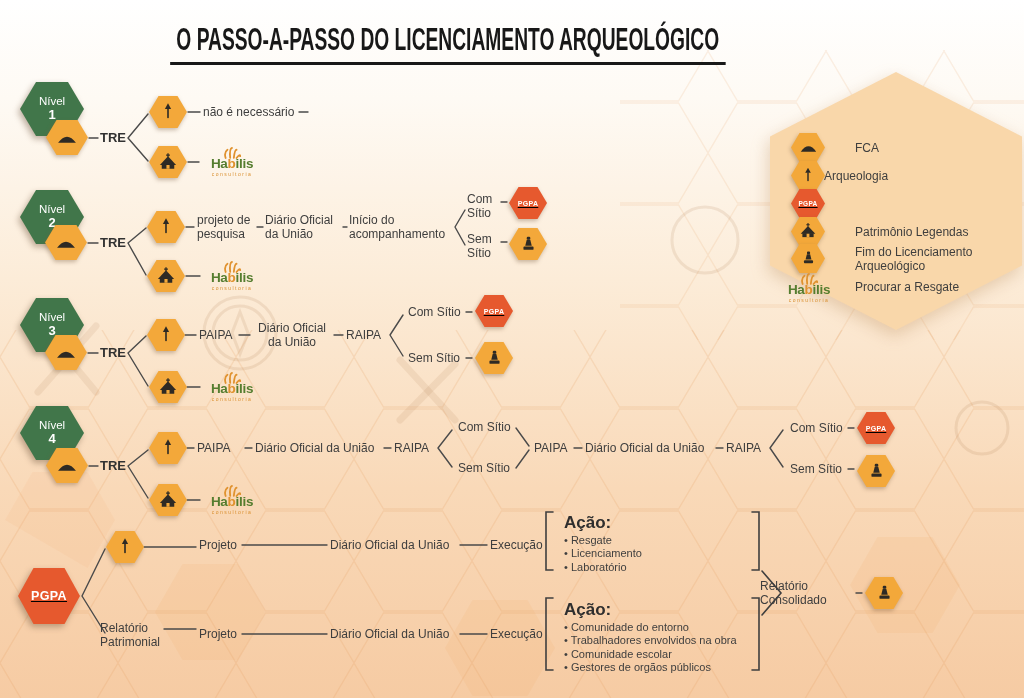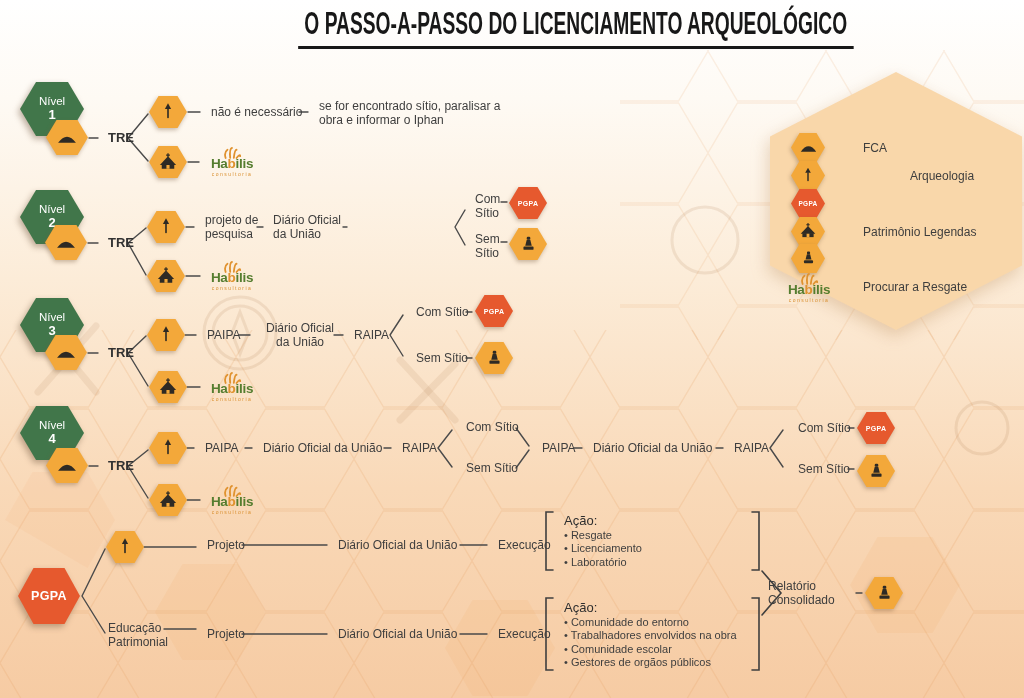--- a/index.html
+++ b/index.html
@@ -1,51 +1,51 @@
 <!DOCTYPE html>
 <html><head>
 <meta charset="utf-8">
 <style>
   html,body{margin:0;padding:0;background:#fff;}
   .canvas{position:relative;width:1024px;height:698px;overflow:hidden;
     font-family:"Liberation Sans",sans-serif;
     background:linear-gradient(180deg,#ffffff 0%,#fefaf4 14%,#fcecd8 40%,#f9d9b8 70%,#f6cba3 100%);}
   svg{display:block;}
   .decor,.lines{position:absolute;left:0;top:0;}
-  .t{position:absolute;font-size:12px;color:#3e3e3e;line-height:1.17;margin-left:8px;}
+  .t{position:absolute;font-size:12px;color:#3e3e3e;line-height:1.17;}
   .vc{transform:translateY(-50%);}
   .b{font-weight:bold;color:#323232;}
   .tc{text-align:center;}
   .nw{white-space:nowrap;}
   .hexw{position:absolute;}
   .sh1{filter:drop-shadow(-2px 3px 3px rgba(110,85,60,.45));}
   .sh2{filter:drop-shadow(-1px 2px 2px rgba(120,90,60,.40));}
   .sh3{filter:drop-shadow(-2px 6px 8px rgba(190,140,90,.35));}
   .hex{width:100%;height:100%;display:flex;flex-direction:column;align-items:center;justify-content:center;
     clip-path:polygon(25% 0,75% 0,100% 50%,75% 100%,25% 100%,0 50%);}
-  .or{background:#F3A83A;} .rd{background:#E6592E;} .gr{background:#41764A;}
+  .or{background:#F3A83A;} .rd{background:#E6592E;text-decoration:underline;} .gr{background:#41764A;}
   .lvl-label{color:#fff;font-size:11.5px;line-height:1.15;}
   .lvl-num{color:#fff;font-size:13px;font-weight:bold;line-height:1.1;}
   .badge{color:#fff;font-size:7px;font-weight:bold;letter-spacing:.3px;}
   .bigbadge{color:#fff;font-size:12.5px;font-weight:bold;letter-spacing:.4px;}
-  .title{position:absolute;top:8px;left:0;right:0;text-align:right;}
+  .title{position:absolute;top:24px;left:0;right:0;text-align:left;}
   .title-inner{display:inline-block;transform:scaleX(.62);transform-origin:center;
     font-size:31px;font-weight:bold;color:#181818;line-height:1.05;
     border-bottom:3px solid #181818;padding:0 10px 5px;}
   .leghex{position:absolute;left:770px;top:72px;width:252px;height:258px;background:#F9D7AA;
     clip-path:polygon(50% 0,100% 25%,100% 75%,50% 100%,0 75%,0 25%);}
   .leg-title{position:absolute;left:770px;top:106px;width:252px;text-align:center;
     font-size:15px;font-weight:bold;color:#262626;}
   .habilis{position:absolute;width:60px;text-align:center;line-height:1;}
   .hab-hand{margin:0 auto -2px;}
   .hab-name{font-weight:bold;font-size:13.5px;color:#557D2F;letter-spacing:-.3px;}
   .hab-name .o{color:#E0922F;}
   .hab-sub{font-size:5px;color:#D98F2E;letter-spacing:1.5px;margin-top:1px;}
   .acao{position:absolute;font-size:11px;color:#3e3e3e;line-height:1.22;}
-  .acao .hd{font-weight:normal;color:#2e2e2e;font-size:13px;}
+  .acao .hd{font-weight:bold;color:#2e2e2e;font-size:17px;}
   .li::before{content:"• ";}
 </style>
 </head>
 <body>
 
 <div class="canvas">
 
   <svg class="decor" width="1024" height="698" viewBox="0 0 1024 698">
     <defs>
       <pattern id="hp" width="118" height="102" patternUnits="userSpaceOnUse">
@@ -116,21 +116,20 @@
   <div class="t b vc nw" style="left:100px;top:138px;font-size:13px">TRE</div>
   <div class="hexw sh2" style="left:149px;top:96px;width:38px;height:32px">
     <div class="hex or">
         <svg width="20" height="24" viewBox="0 0 32 32">
           <polygon points="16,2 21,11 11,11" fill="#2E2A24"></polygon>
           <rect x="14.7" y="10" width="2.6" height="16" rx="1.2" fill="#2E2A24"></rect>
         </svg>
       </div>
   </div>
   <div class="t vc nw" style="left:203px;top:112px">não é necessário</div>
-  <div class="t vc" style="left:311px;top:113px;width:208px">se for encontrado sítio, paralisar a obra e informar o Iphan</div>
   <div class="hexw sh2" style="left:149px;top:146px;width:38px;height:32px">
     <div class="hex or">
         <svg width="20" height="21" viewBox="0 0 32 32">
           <path d="M15 1h2v2h2v2h-2v2h-2V5h-2V3h2z" fill="#2E2A24"></path>
           <rect x="6" y="19" width="20" height="7" fill="#2E2A24"></rect>
           <polygon points="16,6 29,20 3,20" fill="#2E2A24"></polygon>
           <rect x="13.5" y="20" width="5" height="6" fill="#F3A83A"></rect>
         </svg>
       </div>
   </div>
@@ -162,20 +161,21 @@
   <div class="hexw sh2" style="left:147px;top:211px;width:38px;height:32px">
     <div class="hex or">
         <svg width="20" height="24" viewBox="0 0 32 32">
           <polygon points="16,2 21,11 11,11" fill="#2E2A24"></polygon>
           <rect x="14.7" y="10" width="2.6" height="16" rx="1.2" fill="#2E2A24"></rect>
         </svg>
       </div>
   </div>
   <div class="t vc" style="left:197px;top:227px;width:62px">projeto de pesquisa</div>
   <div class="t vc" style="left:265px;top:227px;width:76px">Diário Oficial da União</div>
+  <div class="t vc" style="left:349px;top:227px;width:104px">Início do acompanhamento</div>
   <div class="t vc" style="left:467px;top:206px;width:34px">Com Sítio</div>
   <div class="t vc" style="left:467px;top:246px;width:34px">Sem Sítio</div>
   <div class="hexw sh2" style="left:509px;top:187px;width:38px;height:32px">
     <div class="hex rd">
         <span class="badge">PGPA</span>
       </div>
   </div>
   <div class="hexw sh2" style="left:509px;top:228px;width:38px;height:32px">
     <div class="hex or">
         <svg width="19" height="19" viewBox="0 0 32 32">
@@ -347,21 +347,21 @@
   </div>
   <div class="t vc nw" style="left:855px;top:148px">FCA</div>
   <div class="hexw sh2" style="left:791px;top:161px;width:34px;height:29px">
     <div class="hex or">
         <svg width="18" height="21" viewBox="0 0 32 32">
           <polygon points="16,2 21,11 11,11" fill="#2E2A24"></polygon>
           <rect x="14.7" y="10" width="2.6" height="16" rx="1.2" fill="#2E2A24"></rect>
         </svg>
       </div>
   </div>
-  <div class="t vc nw" style="left:902px;top:176px">Arqueologia</div>
+  <div class="t vc nw" style="left:824px;top:176px">Arqueologia</div>
   <div class="hexw sh2" style="left:791px;top:189px;width:34px;height:29px">
     <div class="hex rd">
         <span class="badge" style="font-size:6.5px">PGPA</span>
       </div>
   </div>
   <div class="hexw sh2" style="left:791px;top:217px;width:34px;height:29px">
     <div class="hex or">
         <svg width="18" height="19" viewBox="0 0 32 32">
           <path d="M15 1h2v2h2v2h-2v2h-2V5h-2V3h2z" fill="#2E2A24"></path>
           <rect x="6" y="19" width="20" height="7" fill="#2E2A24"></rect>
@@ -373,20 +373,21 @@
   <div class="t vc nw" style="left:855px;top:232px">Patrimônio Legendas</div>
   <div class="hexw sh2" style="left:791px;top:244px;width:34px;height:29px">
     <div class="hex or">
         <svg width="17" height="17" viewBox="0 0 32 32">
           <rect x="13" y="3" width="6" height="5" rx="2" fill="#2E2A24"></rect>
           <polygon points="13,8 19,8 21.5,18 10.5,18" fill="#2E2A24"></polygon>
           <rect x="7.5" y="19.5" width="17" height="5.5" rx="1.5" fill="#2E2A24"></rect>
         </svg>
       </div>
   </div>
+  <div class="t vc" style="left:855px;top:259px;width:150px">Fim do Licenciamento Arqueológico</div>
   <div class="habilis" style="left:779px;top:272px">
     <svg class="hab-hand" width="20" height="13" viewBox="0 0 22 14" fill="none" stroke="#E0922F" stroke-width="2" stroke-linecap="round">
         <path d="M4 13 Q2 7 6 4"></path>
         <path d="M9 13 Q8 3 11 2"></path>
         <path d="M13 13 Q14 4 16 4"></path>
         <path d="M16 13 Q20 8 20 11"></path>
       </svg>
     <div class="hab-name"><span>Ha</span><span class="o">b</span><span>ilis</span></div>
     <div class="hab-sub">consultoria</div>
   </div>
@@ -407,21 +408,21 @@
   </div>
   <div class="t vc nw" style="left:199px;top:545px">Projeto</div>
   <div class="t vc nw" style="left:330px;top:545px">Diário Oficial da União</div>
   <div class="t vc nw" style="left:490px;top:545px">Execução</div>
   <div class="acao" style="left:564px;top:513px">
     <div class="hd">Ação:</div>
     <div class="li">Resgate</div>
     <div class="li">Licenciamento</div>
     <div class="li">Laboratório</div>
   </div>
-  <div class="t vc" style="left:100px;top:635px;width:80px">Educação Patrimonial</div>
+  <div class="t vc" style="left:100px;top:635px;width:80px">Relatório Patrimonial</div>
   <div class="t vc nw" style="left:199px;top:634px">Projeto</div>
   <div class="t vc nw" style="left:330px;top:634px">Diário Oficial da União</div>
   <div class="t vc nw" style="left:490px;top:634px">Execução</div>
   <div class="acao" style="left:564px;top:600px">
     <div class="hd">Ação:</div>
     <div class="li">Comunidade do entorno</div>
     <div class="li">Trabalhadores envolvidos na obra</div>
     <div class="li">Comunidade escolar</div>
     <div class="li">Gestores de orgãos públicos</div>
   </div>

